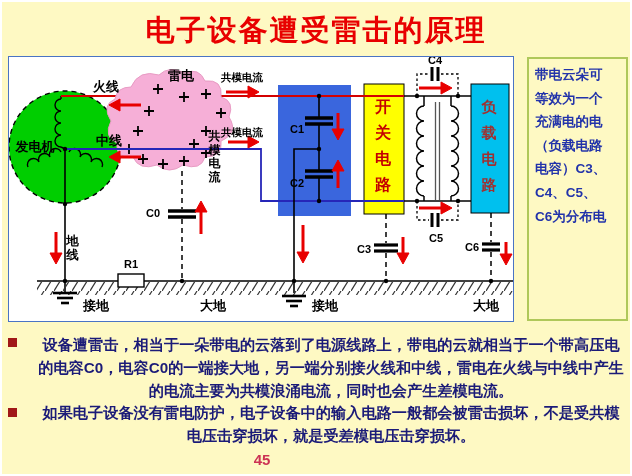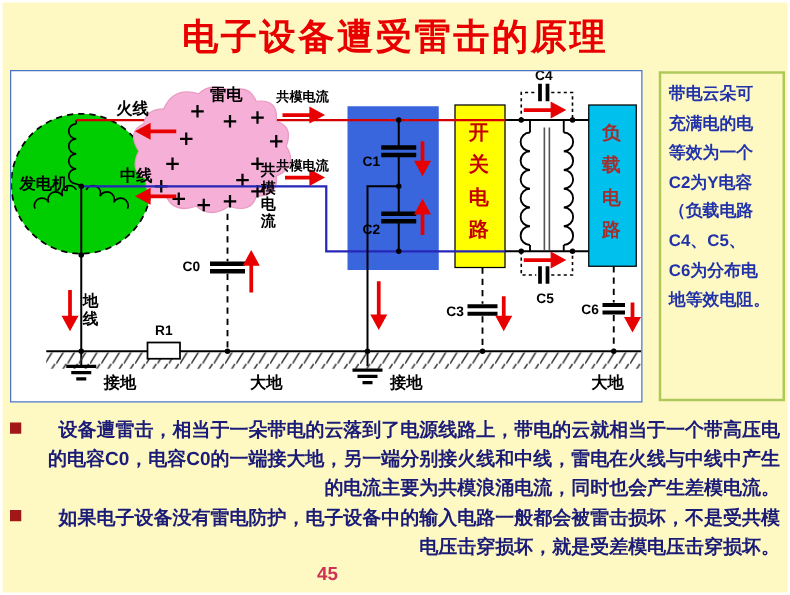--- a/index.html
+++ b/index.html
@@ -15,23 +15,23 @@
   #switch-text{left:374px;top:94px;width:18px;font-size:16px;line-height:26px;color:#C40000;}
   #load-text{left:480px;top:94px;width:18px;font-size:15px;line-height:26px;color:#A03030;}
   #cmv-text{left:207px;top:130px;width:15px;font-size:12px;line-height:13.5px;color:#000;}
   #gw-text{left:65px;top:234px;width:15px;font-size:12.5px;line-height:14px;color:#000;}
   #sidebox{position:absolute;left:527px;top:57px;width:101px;height:264px;
            border:2px solid #AFC85A;box-sizing:border-box;padding:4px 0 0 6px;}
   .sline{font-size:13.5px;font-weight:bold;color:#2233AA;line-height:23.6px;white-space:nowrap;}
   .bullet-row{position:absolute;left:8px;width:616px;}
   .bullet-marker{position:absolute;left:0;top:5px;width:9px;height:9px;background:#A01818;}
   .bullet-text{margin-left:30px;font-size:15.2px;font-weight:bold;color:#1B1B78;
-               line-height:23px;text-align:right;}
+               line-height:23px;text-align:center;}
   #b1{top:333px;}
-  #b2{top:403px;}
+  #b2{top:403px;font-family:Liberation Mono, monospace;}
   #pagenum{position:absolute;left:0;top:451px;width:524px;text-align:center;
            font-size:15px;font-weight:bold;color:#CC3355;}
 </style>
 </head>
 <body>
 
 <div id="page">
 
   <div id="title">电子设备遭受雷击的原理</div>
 
@@ -258,27 +258,26 @@
     </svg>
   </div>
 
   <div id="switch-text" class="vtext">开关电路</div>
   <div id="load-text" class="vtext">负载电路</div>
   <div id="cmv-text" class="vtext">共模电流</div>
   <div id="gw-text" class="vtext">地线</div>
 
   <div id="sidebox">
     <div class="sline">带电云朵可</div>
+    <div class="sline">等效为一个</div>
     <div class="sline">充满电的电</div>
-    <div class="sline">等效为一个</div>
-    <div class="sline">C2为Y电容</div>
     <div class="sline">（负载电路</div>
+    <div class="sline">电容）C3、</div>
     <div class="sline">C4、C5、</div>
     <div class="sline">C6为分布电</div>
-    <div class="sline">地等效电阻。</div>
   </div>
 
   <div id="b1" class="bullet-row">
     <div class="bullet-marker"></div>
     <div class="bullet-text">设备遭雷击，相当于一朵带电的云落到了电源线路上，带电的云就相当于一个带高压电的电容C0，电容C0的一端接大地，另一端分别接火线和中线，雷电在火线与中线中产生的电流主要为共模浪涌电流，同时也会产生差模电流。</div>
   </div>
   <div id="b2" class="bullet-row">
     <div class="bullet-marker"></div>
     <div class="bullet-text">如果电子设备没有雷电防护，电子设备中的输入电路一般都会被雷击损坏，不是受共模电压击穿损坏，就是受差模电压击穿损坏。</div>
   </div>

